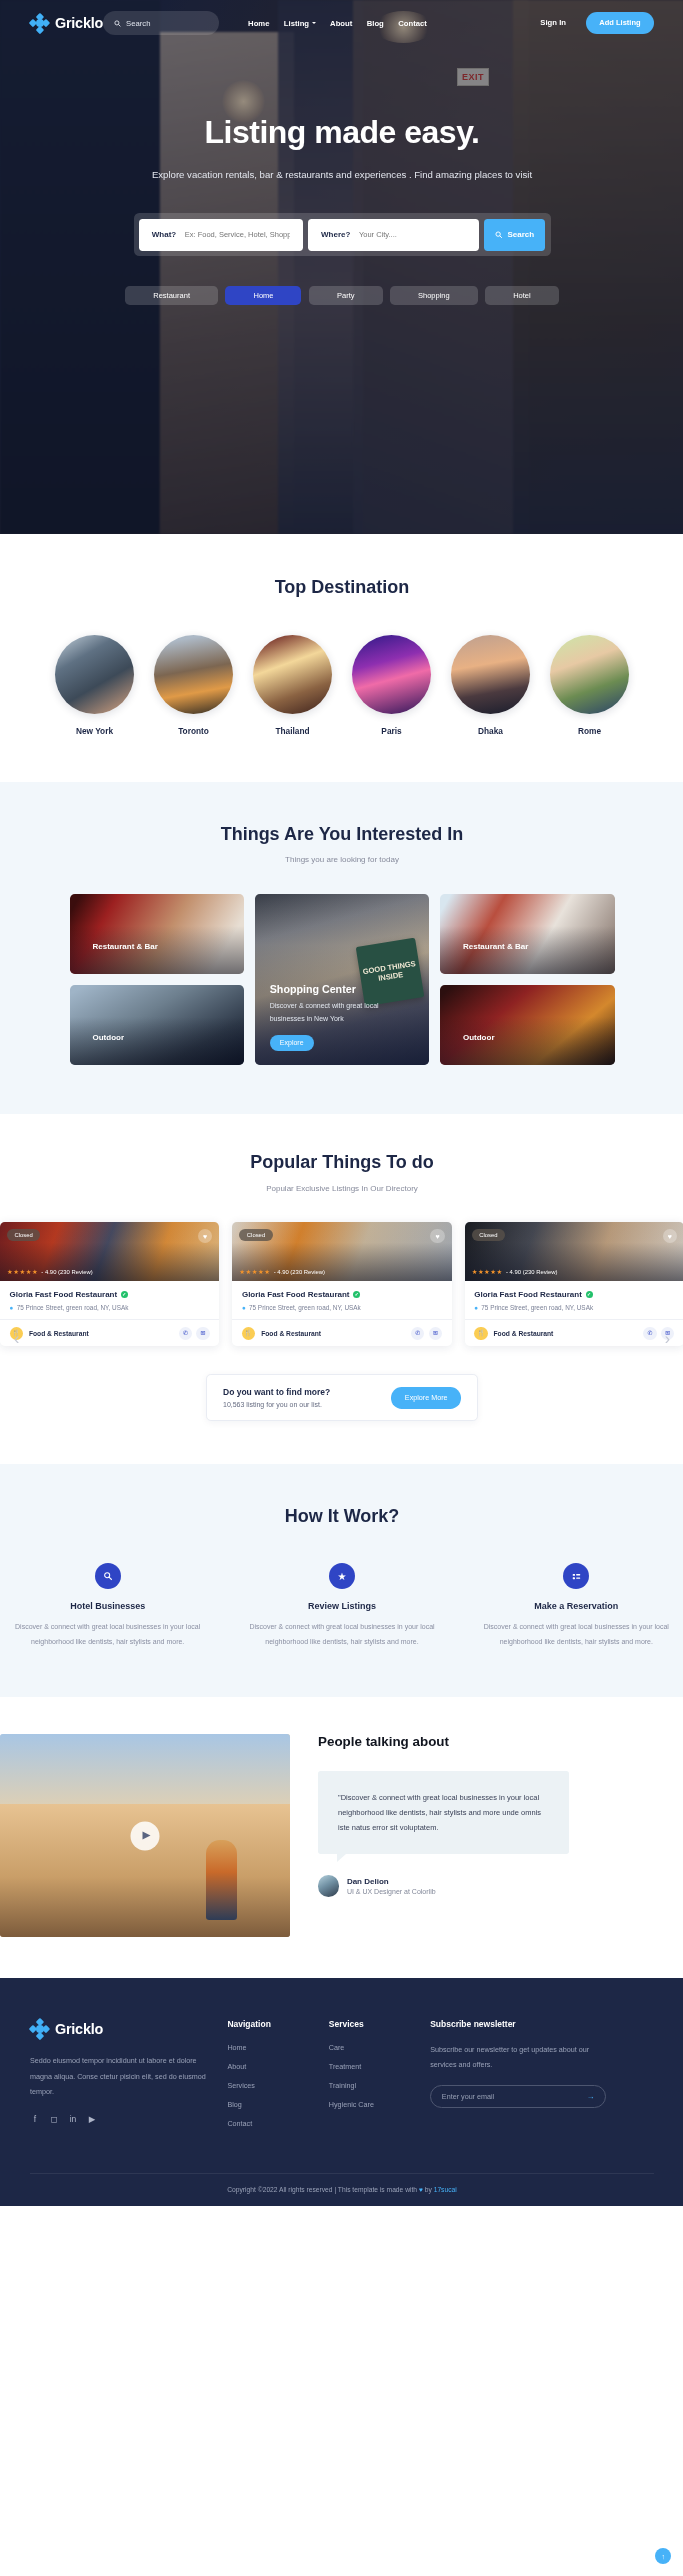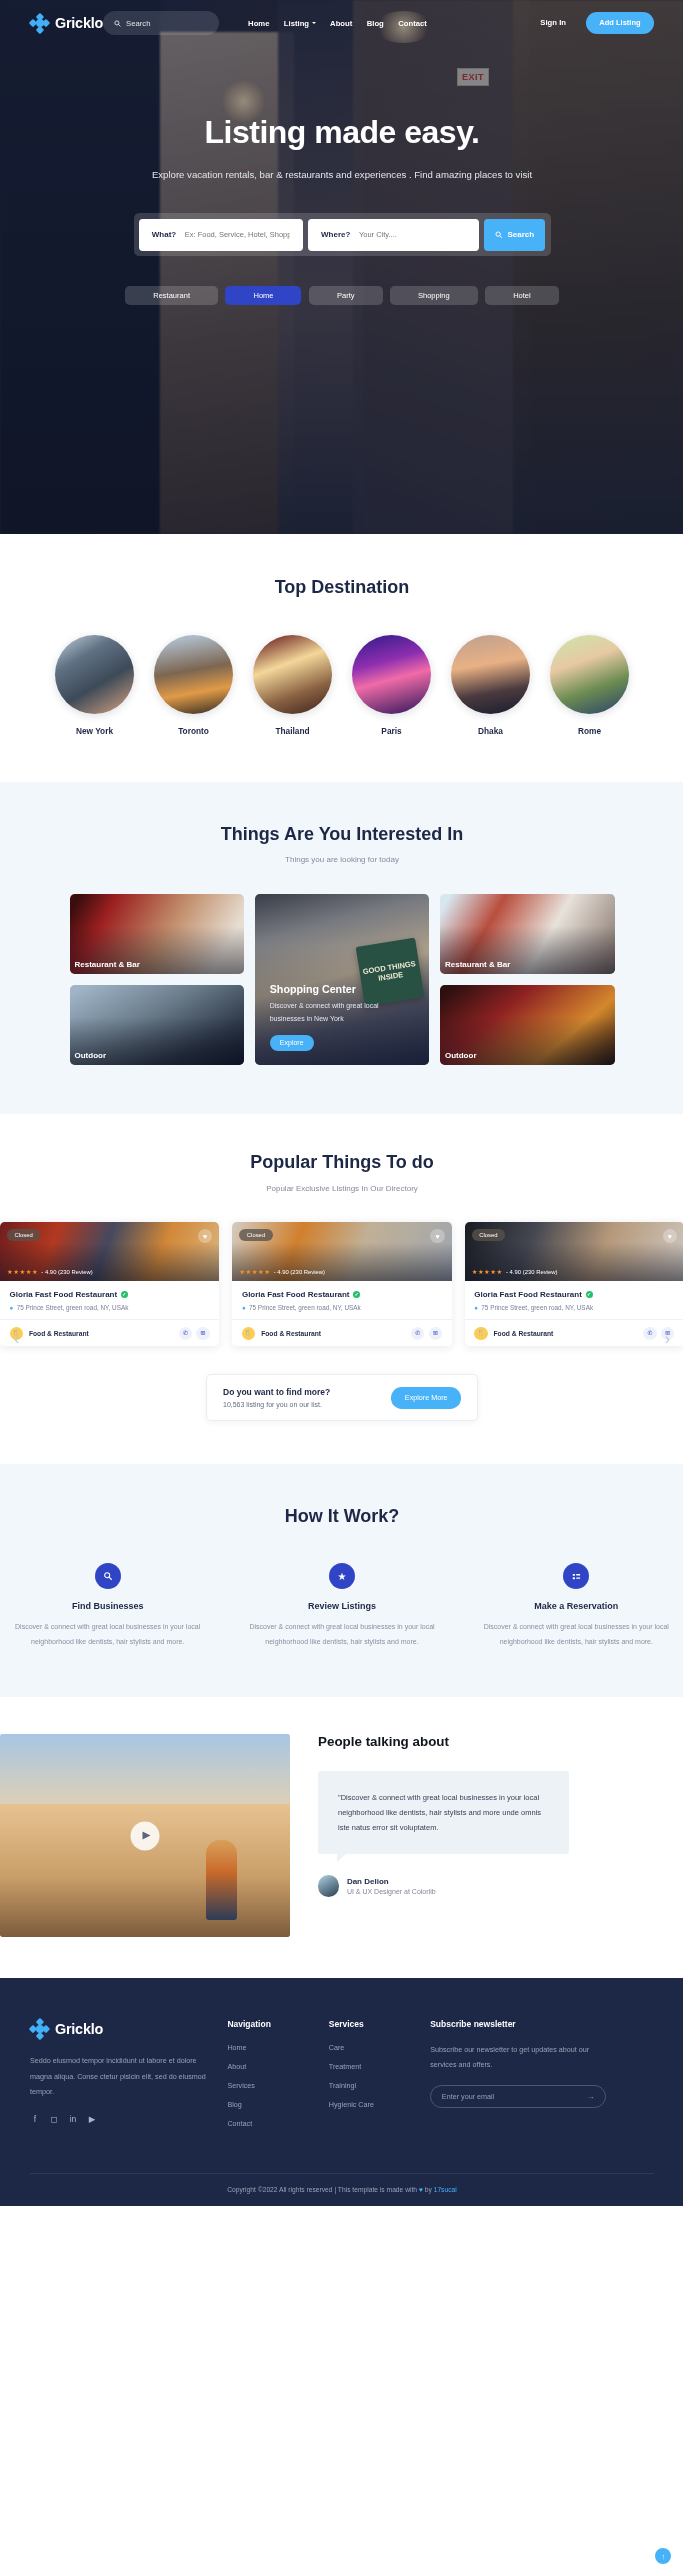--- a/index.html
+++ b/index.html
@@ -140,21 +140,21 @@
 
   
   .interests { background:#f2f7fb; padding:42px 0 49px; }
   .int-grid {
     width:545px; margin:30px auto 0;
     display:grid; grid-template-columns:1fr 1fr 1fr;
     grid-template-rows:80px 80px; gap:10.7px;
   }
   .int-card {
     border-radius:4.8px; position:relative; overflow:hidden;
-    padding:5px; display:flex; align-items:flex-end; cursor:pointer;
+    padding:23px; display:flex; align-items:flex-end; cursor:pointer;
   }
   .int-card .lbl { color:#fff; font-size:8px; font-weight:bold; position:relative; z-index:2;}
   .int-card::after { content:""; position:absolute; inset:0;
     background:linear-gradient(180deg,rgba(10,14,28,0) 40%,rgba(10,14,28,.55)); }
   .ic1 { background:linear-gradient(120deg,#3b0d0d 5%,#9c2020 22%,#c28f6c 55%,#e7ded3 85%); }
   .ic2 { background:linear-gradient(150deg,#9fb4c7 5%,#6d7f8e 40%,#2f3a4a 75%,#10182c 100%); }
   .ic3 { background:linear-gradient(120deg,#d8e6ef 5%,#b94e3e 30%,#e8e2db 60%,#7c6a61 100%); }
   .ic4 { background:linear-gradient(140deg,#2c0f0f 5%,#8e2222 35%,#d4882d 70%,#27140d 100%); }
   .int-featured {
     grid-row:1 / span 2; grid-column:2;
@@ -590,21 +590,21 @@
 <section class="howit section">
   <h2 class="sec-title">How It Work?</h2>
   <div class="steps">
     <div class="step">
       <div class="step-ico">
         <svg width="10" height="10" viewBox="0 0 24 24" fill="none" stroke="#fff" stroke-width="2.6">
           <circle cx="10" cy="10" r="6"></circle>
             <line x1="14.5" y1="14.5" x2="21" y2="21"></line>
         </svg>
       </div>
-      <div class="step-title">Find Businesses</div>
+      <div class="step-title">Hotel Businesses</div>
       <div class="step-desc">Discover &amp; connect with great local businesses in your local neighborhood like dentists, hair stylists and more.</div>
     </div>
     <div class="step">
       <div class="step-ico">★</div>
       <div class="step-title">Review Listings</div>
       <div class="step-desc">Discover &amp; connect with great local businesses in your local neighborhood like dentists, hair stylists and more.</div>
     </div>
     <div class="step">
       <div class="step-ico">
         <svg width="9" height="9" viewBox="0 0 24 24" fill="#fff">

